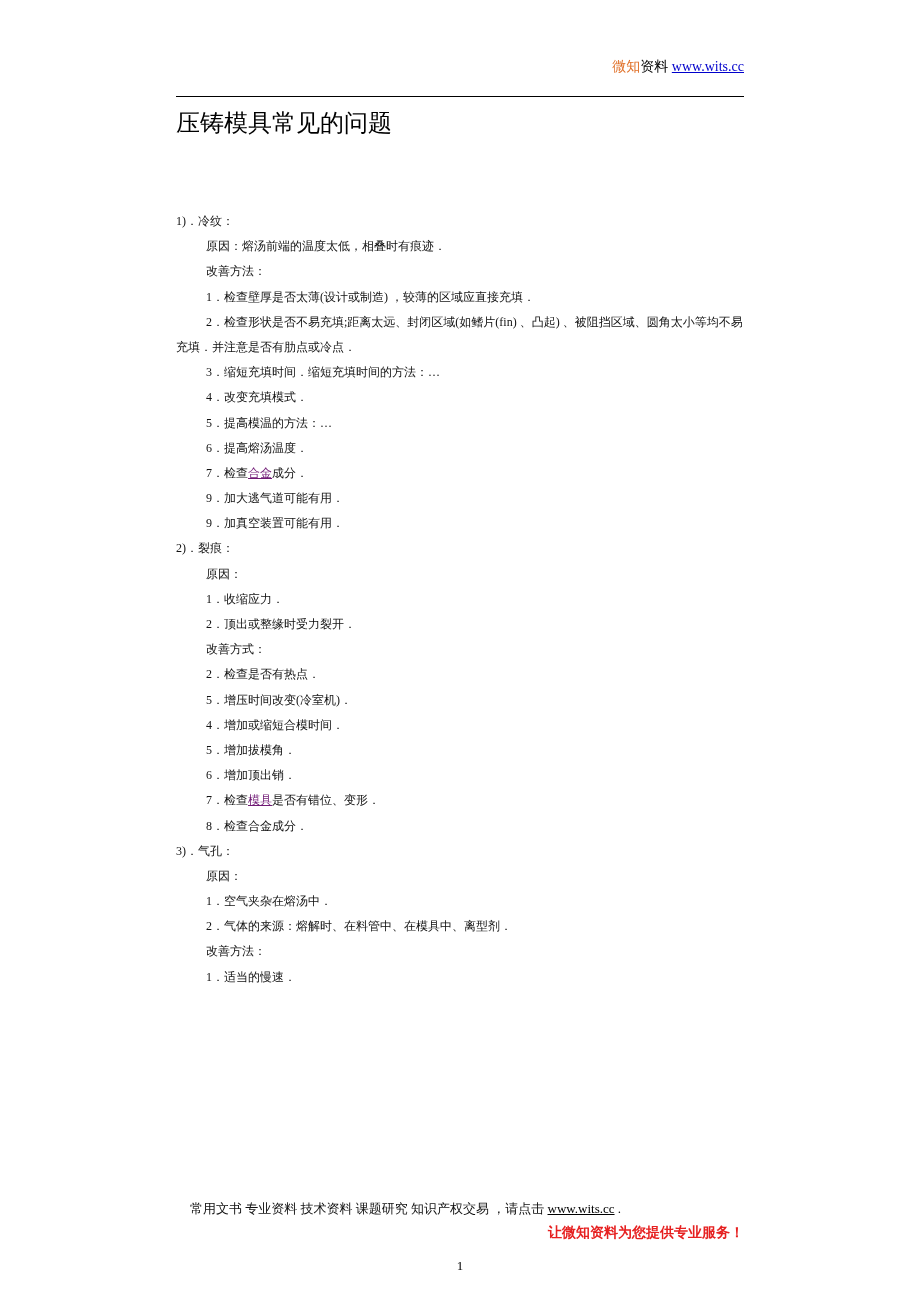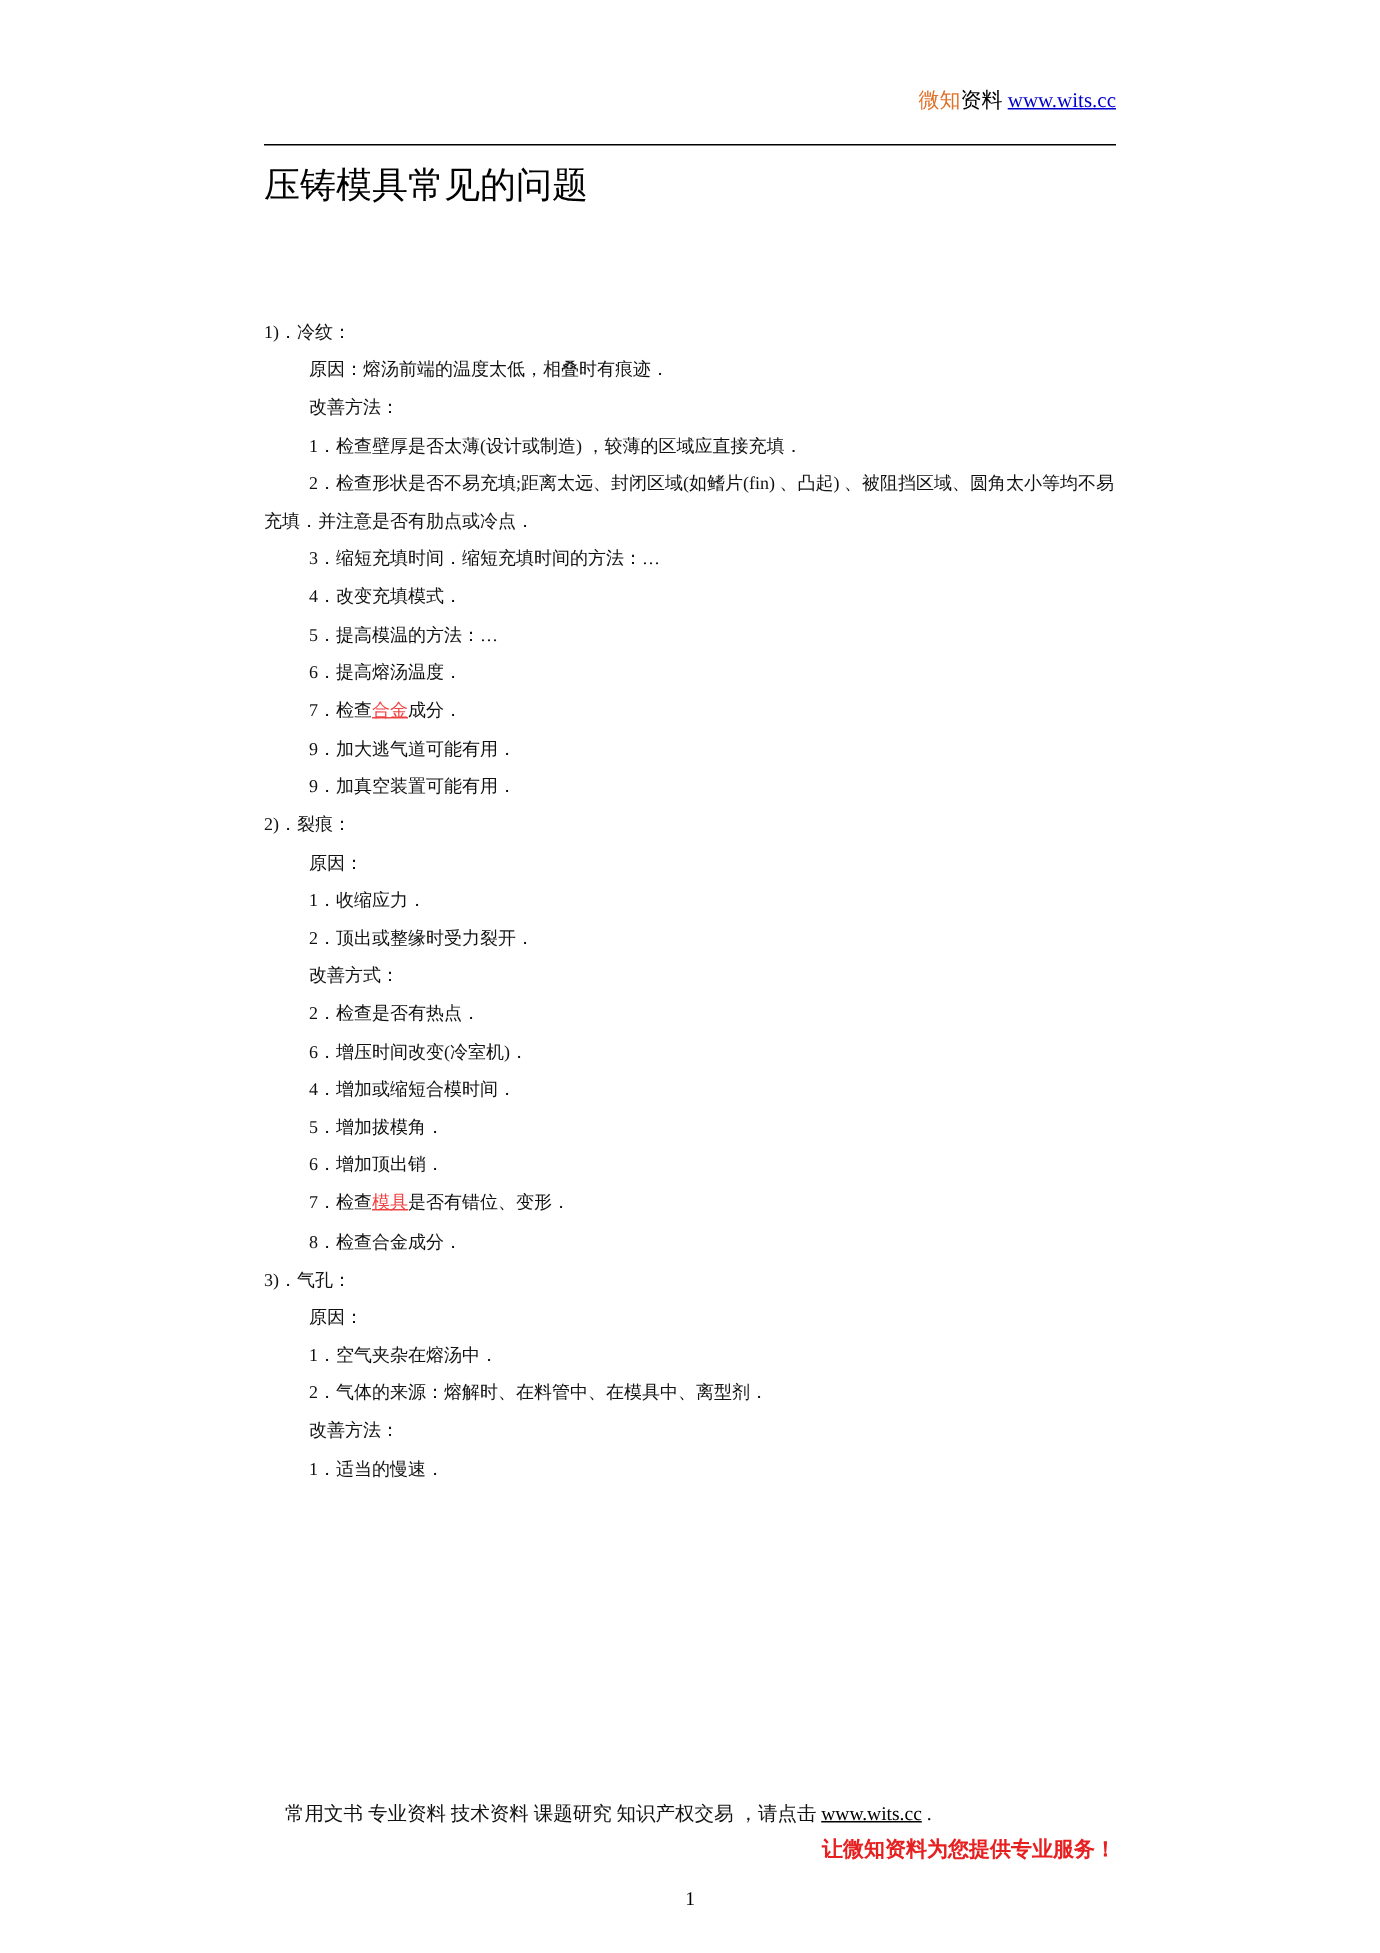--- a/index.html
+++ b/index.html
@@ -38,21 +38,21 @@
     margin: 8px 0 70px 0;
     font-weight: normal;
   }
   .body-text {
     font-size: 12px;
     line-height: 2.1;
     color: #111;
   }
   .indent-1 { text-indent: 2.5em; }
   .indent-0 { text-indent: 0; }
-  .inline-link { color: #ef4444; text-decoration: underline; cursor: pointer; font-family: Liberation Mono, monospace; }
+  .inline-link { color: #701a75; text-decoration: underline; cursor: pointer; }
   .footer {
     position: absolute;
     bottom: 60px;
     left: 130px;
     right: 130px;
     font-size: 13px;
     margin-left: 14px;
   }
   .footer-line1 { color: #111; }
   .footer-line2 {
@@ -101,21 +101,21 @@
     </p>
     <p class="indent-1">9．加大逃气道可能有用．</p>
     <p class="indent-1">9．加真空装置可能有用．</p>
 
     <p class="indent-0">2)．裂痕：</p>
     <p class="indent-1">原因：</p>
     <p class="indent-1">1．收缩应力．</p>
     <p class="indent-1">2．顶出或整缘时受力裂开．</p>
     <p class="indent-1">改善方式：</p>
     <p class="indent-1">2．检查是否有热点．</p>
-    <p class="indent-1">6．增压时间改变(冷室机)．</p>
+    <p class="indent-1">5．增压时间改变(冷室机)．</p>
     <p class="indent-1">4．增加或缩短合模时间．</p>
     <p class="indent-1">5．增加拔模角．</p>
     <p class="indent-1">6．增加顶出销．</p>
     <p class="indent-1">
       <span>7．检查</span><a class="inline-link">模具</a><span>是否有错位、变形．</span>
     </p>
     <p class="indent-1">8．检查合金成分．</p>
 
     <p class="indent-0">3)．气孔：</p>
     <p class="indent-1">原因：</p>

